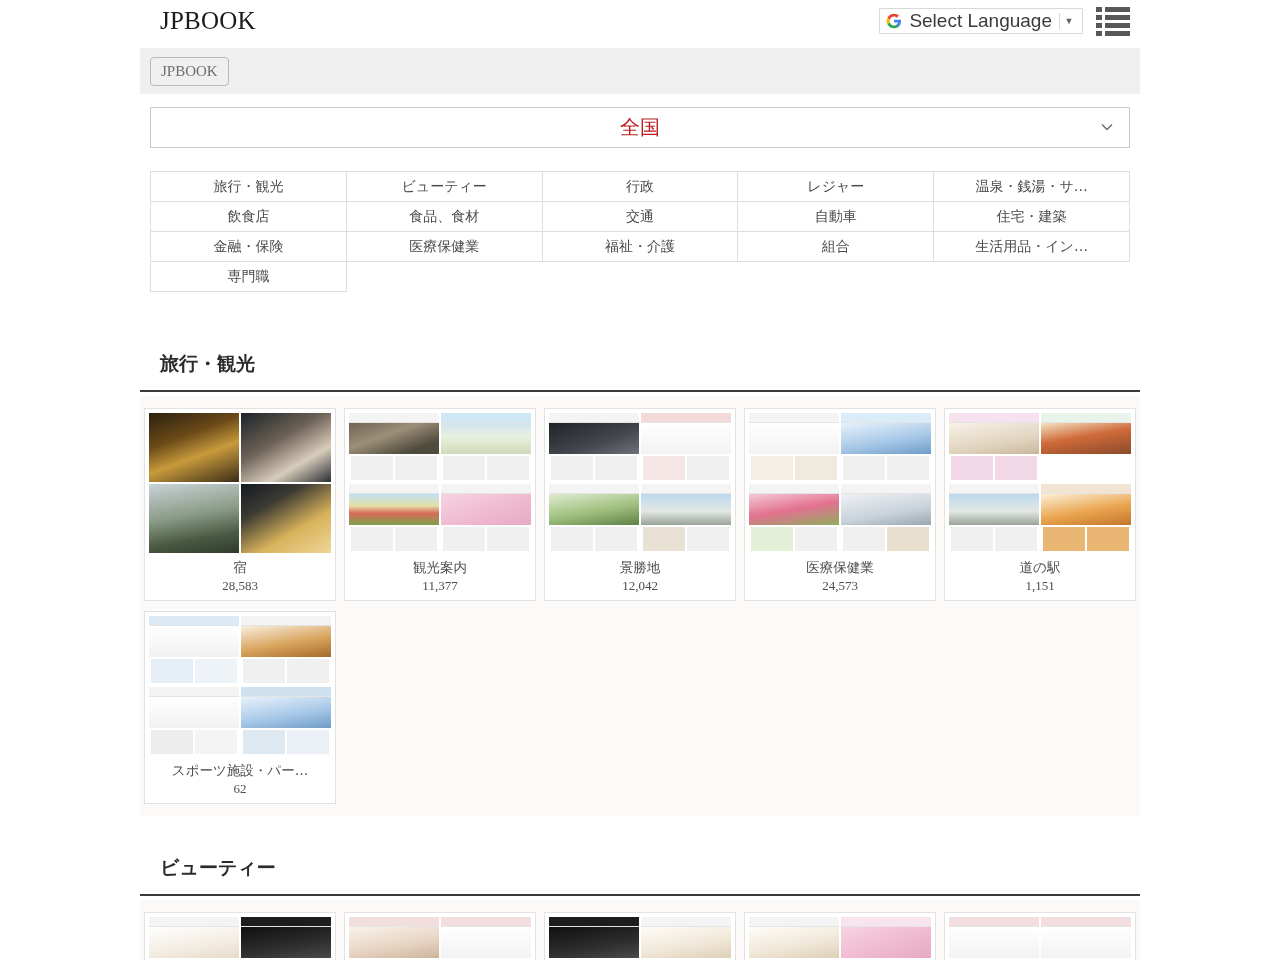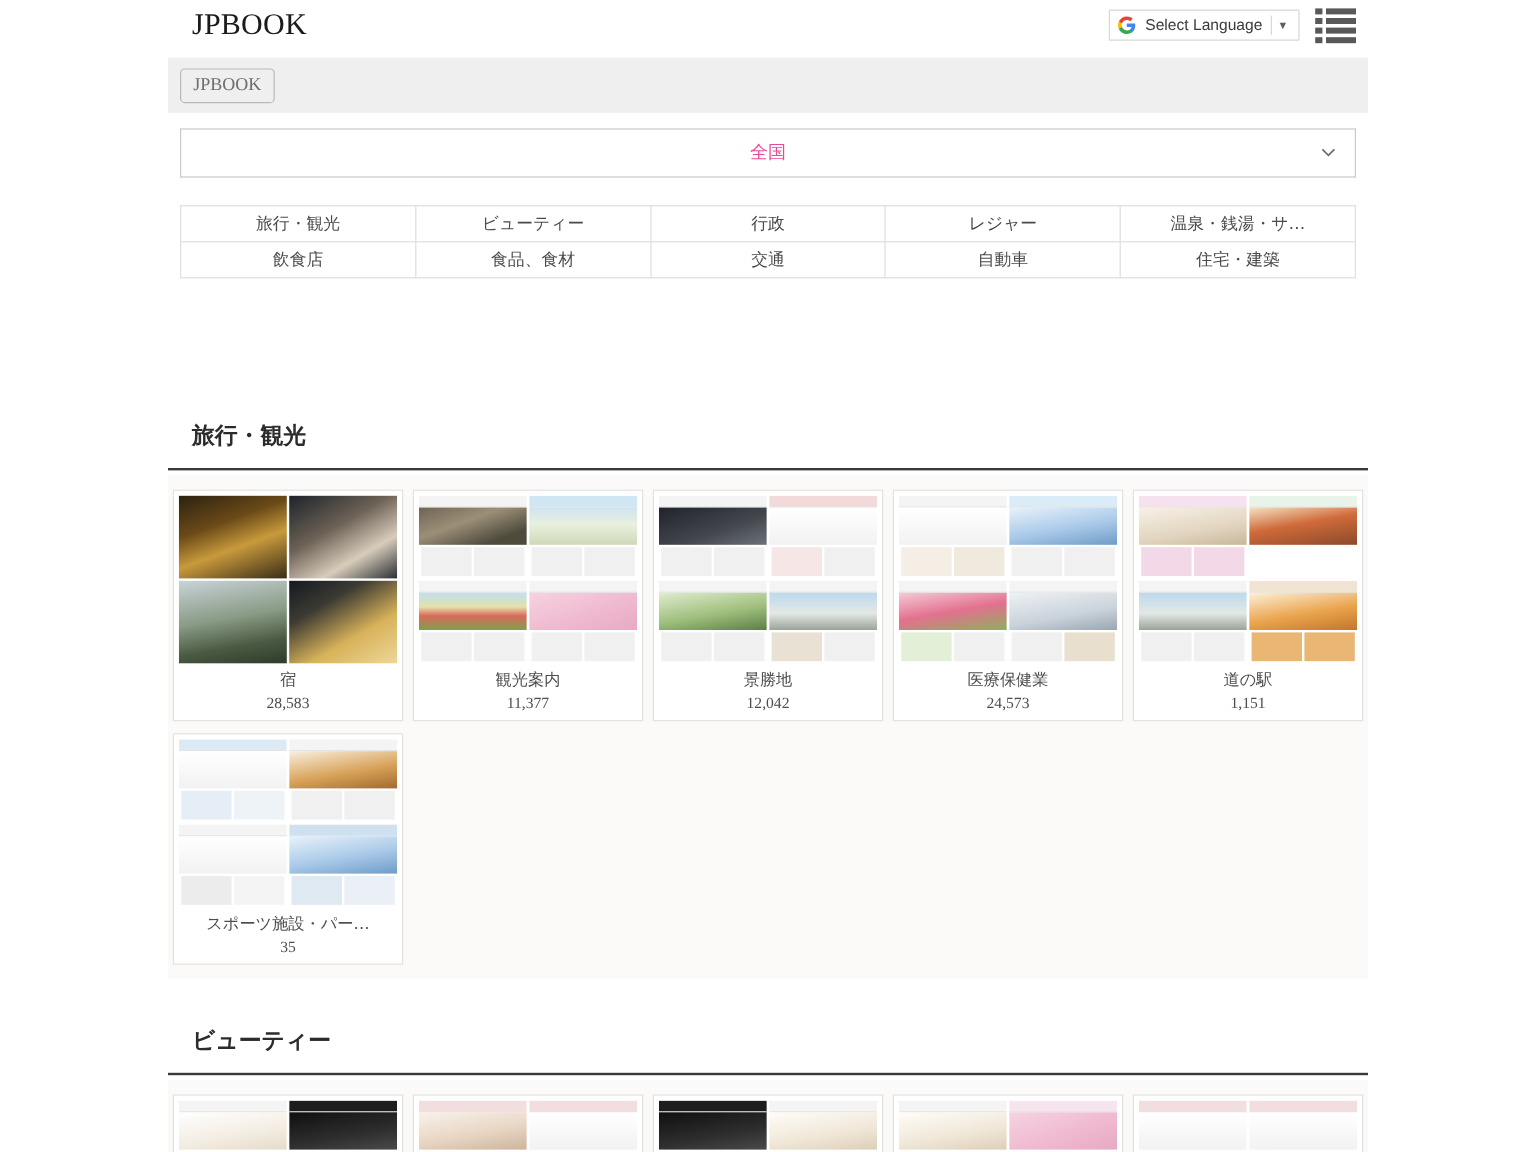--- a/index.html
+++ b/index.html
@@ -40,21 +40,21 @@
     border-radius: 1px;
   }
   .g-logo {
     width: 16px; height: 16px;
     display: inline-block;
     margin-right: 7px;
     position: relative;
   }
   .g-logo svg { display:block; }
   .translate-label {
-    font-size: 13px;
+    font-size: 19px;
     color: #3b3b3b;
     font-family: "Liberation Sans", sans-serif;
     line-height: 16px;
     padding-right: 7px;
   }
   .translate-sep {
     width: 1px; height: 16px; background: #d8d8d8;
   }
   .translate-caret {
     width: 18px; text-align:center;
@@ -94,22 +94,22 @@
   
   .region-select {
     position: absolute;
     left: 150px; top: 107px;
     width: 980px; height: 41px;
     border: 1px solid #c9c9c9;
     background: #fff;
     display: flex; align-items: center; justify-content: center;
   }
   .region-value {
-    font-size: 15px;
-    color: #ec4899;
+    font-size: 20px;
+    color: #b91c1c;
     font-family: "DejaVu Sans", "Liberation Sans", sans-serif;
   }
   .region-caret {
     position: absolute;
     right: 14px; top: 11px;
     width: 16px; height: 16px;
   }
   .region-caret svg { display: block; }
 
   
@@ -303,20 +303,34 @@
         <td>レジャー</td>
         <td>温泉・銭湯・サ…</td>
       </tr>
       <tr>
         <td>飲食店</td>
         <td>食品、食材</td>
         <td>交通</td>
         <td>自動車</td>
         <td>住宅・建築</td>
       </tr>
+      <tr>
+        <td>金融・保険</td>
+        <td>医療保健業</td>
+        <td>福祉・介護</td>
+        <td>組合</td>
+        <td>生活用品・イン…</td>
+      </tr>
+      <tr>
+        <td>専門職</td>
+        <td class="empty"></td>
+        <td class="empty"></td>
+        <td class="empty"></td>
+        <td class="empty"></td>
+      </tr>
     </tbody>
   </table>
 
   <div class="section-head" style="top:350px;">
     <div class="section-title">旅行・観光</div>
     <div class="section-rule"></div>
   </div>
 
   <div class="card-strip" style="top:396px;">
 
@@ -561,21 +575,21 @@
                 <div class="wnav" style="background:#cfe0ef"></div>
                 <div class="whero ph-blue"></div>
                 <div class="wbody">
                   <div class="wcol" style="background:#dfe9f2"></div>
                   <div class="wcol" style="background:#eaf0f6"></div>
                 </div>
               </div>
           </div>
         </div>
         <div class="card-label">スポーツ施設・パー…</div>
-        <div class="card-count">35</div>
+        <div class="card-count">62</div>
       </div>
     </div>
 
   </div>
 
   <div class="section-head" style="top:854px;">
     <div class="section-title">ビューティー</div>
     <div class="section-rule"></div>
   </div>
 

